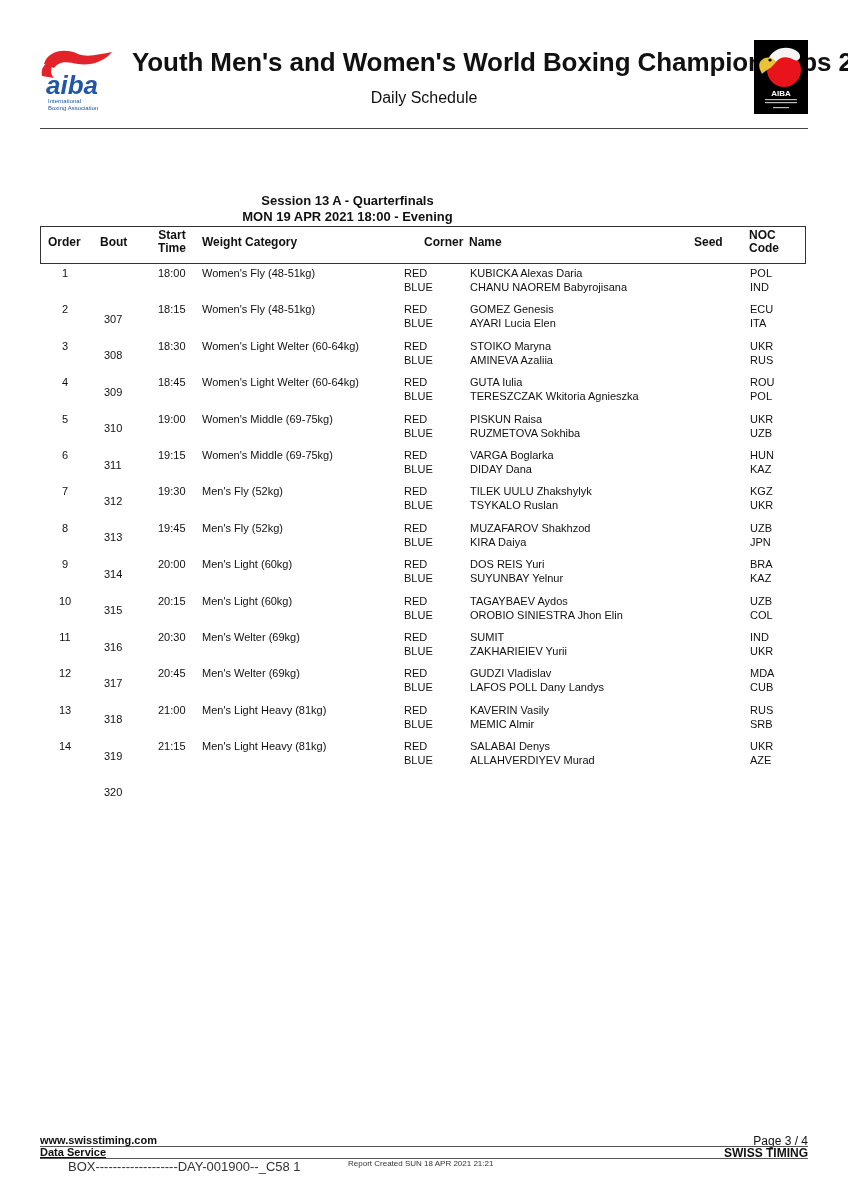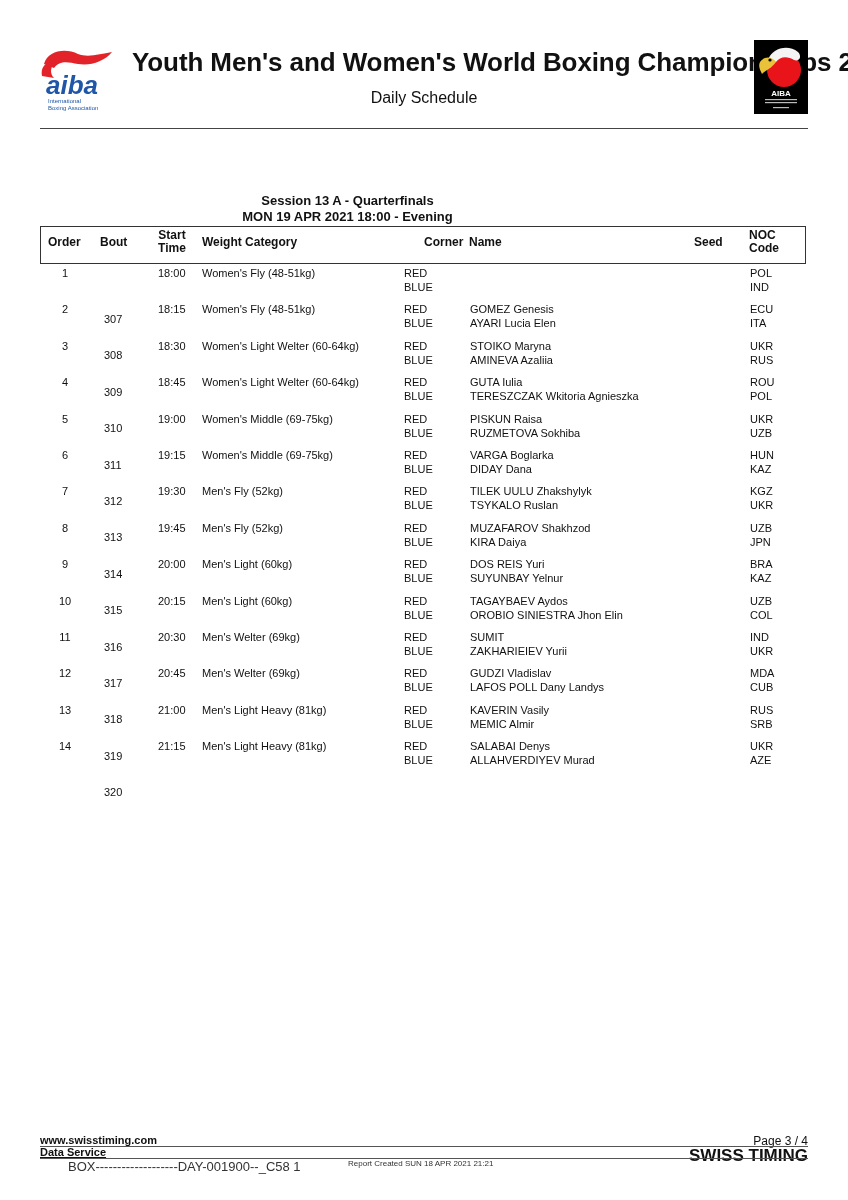--- a/index.html
+++ b/index.html
@@ -35,21 +35,21 @@
   .c-corner { left: 364px; top: 1px; }
   .c-name { left: 430px; top: 1px; }
   .c-noc { left: 710px; top: 1px; }
   .c-corner span, .c-name span, .c-noc span { display: block; }
 
   .footer { position: absolute; left: 40px; top: 1134px; width: 768px; height: 40px; }
   .f-site { position: absolute; left: 0; top: 0; font-size: 11px; font-weight: bold; }
   .f-page { position: absolute; right: 0; top: 0; font-size: 12px; }
   .f-rule1 { position: absolute; left: 0; top: 12px; width: 768px; border-top: 1px solid #555; }
   .f-service { position: absolute; left: 0; top: 12px; font-size: 11px; font-weight: bold; text-decoration: underline; }
-  .f-swiss { position: absolute; right: 0; top: 12px; font-size: 17px; font-weight: bold; }
+  .f-swiss { position: absolute; right: 0; top: 12px; font-size: 12px; font-weight: bold; }
   .f-rule2 { position: absolute; left: 0; top: 24px; width: 768px; border-top: 1px solid #555; }
   .f-code { position: absolute; left: 0; top: 25px; font-size: 13px; color: #333; margin-left: 28px; }
   .f-report { position: absolute; left: 308px; top: 25px; font-size: 8px; color: #333; }
 </style>
 </head>
 <body>
 
 <div class="header">
   <div class="logo-left">
     <svg width="78" height="72" viewBox="0 0 78 72">
@@ -107,20 +107,24 @@
 
 <div class="row">
       <div class="c-order">1</div>
       <div class="c-bout">307</div>
       <div class="c-time">18:00</div>
       <div class="c-weight">Women's Fly (48-51kg)</div>
       <div class="c-corner">
         <span>RED</span>
         <span>BLUE</span>
       </div>
+      <div class="c-name">
+        <span>KUBICKA Alexas Daria</span>
+        <span>CHANU NAOREM Babyrojisana</span>
+      </div>
       <div class="c-noc">
         <span>POL</span>
         <span>IND</span>
       </div>
     </div>
     <div class="row">
       <div class="c-order">2</div>
       <div class="c-bout">308</div>
       <div class="c-time">18:15</div>
       <div class="c-weight">Women's Fly (48-51kg)</div>

